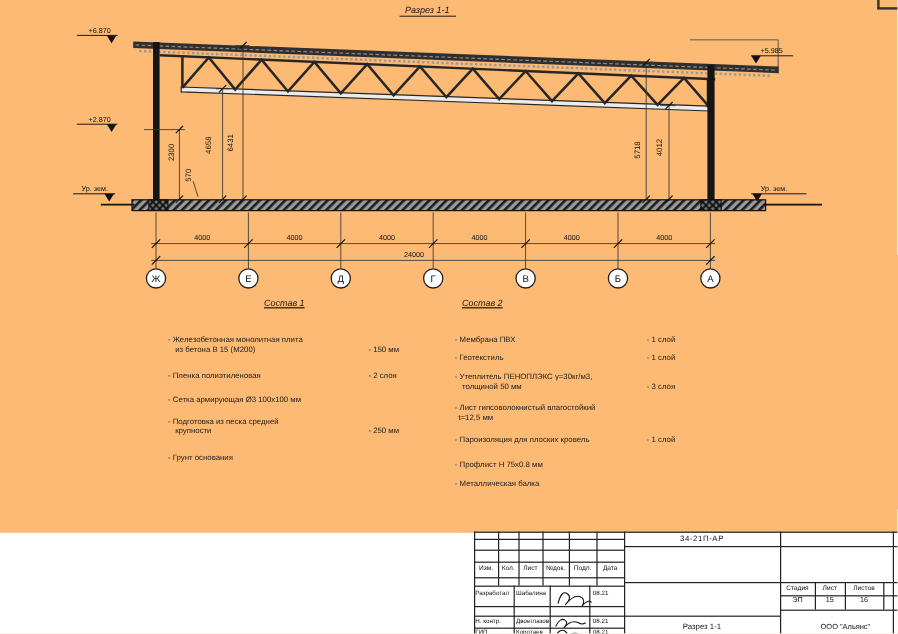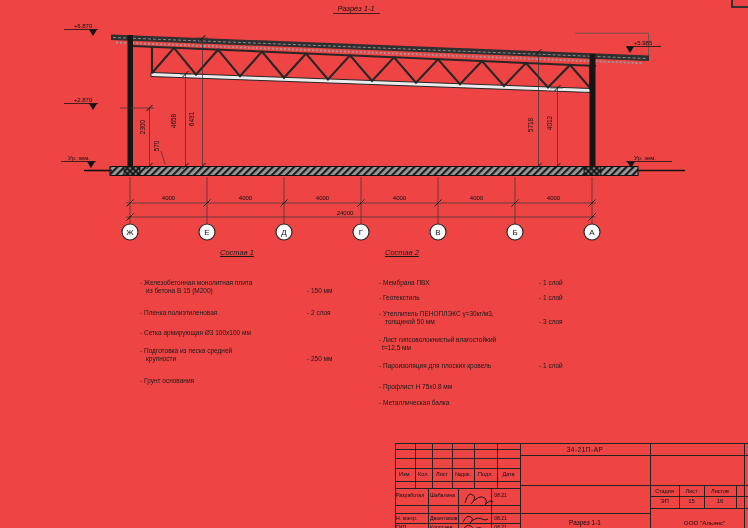--- a/index.html
+++ b/index.html
@@ -1,17 +1,17 @@
 <!DOCTYPE html>
 <html><head>
 <meta charset="utf-8">
 <style>
   html,body{margin:0;padding:0;background:#fff;width:748px;height:528px;overflow:hidden;
     font-family:"Liberation Sans","DejaVu Sans",sans-serif;color:#111;}
-  #sheet{position:relative;width:748px;height:528px;background:#ef4444;}
+  #sheet{position:relative;width:748px;height:444px;background:#fdba74;}
   svg{display:block;}
   #drawing-svg{position:absolute;left:0;top:0;}
   .svgtxt{font-family:"Liberation Sans","DejaVu Sans",sans-serif;fill:#111;}
   
   .sostav{position:absolute;font-size:6.5px;line-height:8.5px;color:#1a1a1a;}
   .s-title{font-style:italic;font-size:7.5px;text-decoration:underline;}
   .s-row{display:flex;align-items:flex-end;}
   .s-name{flex:0 0 167px;}
   .sostav2 .s-name{flex:0 0 160px;}
   .l2{display:block;padding-left:6px;}

